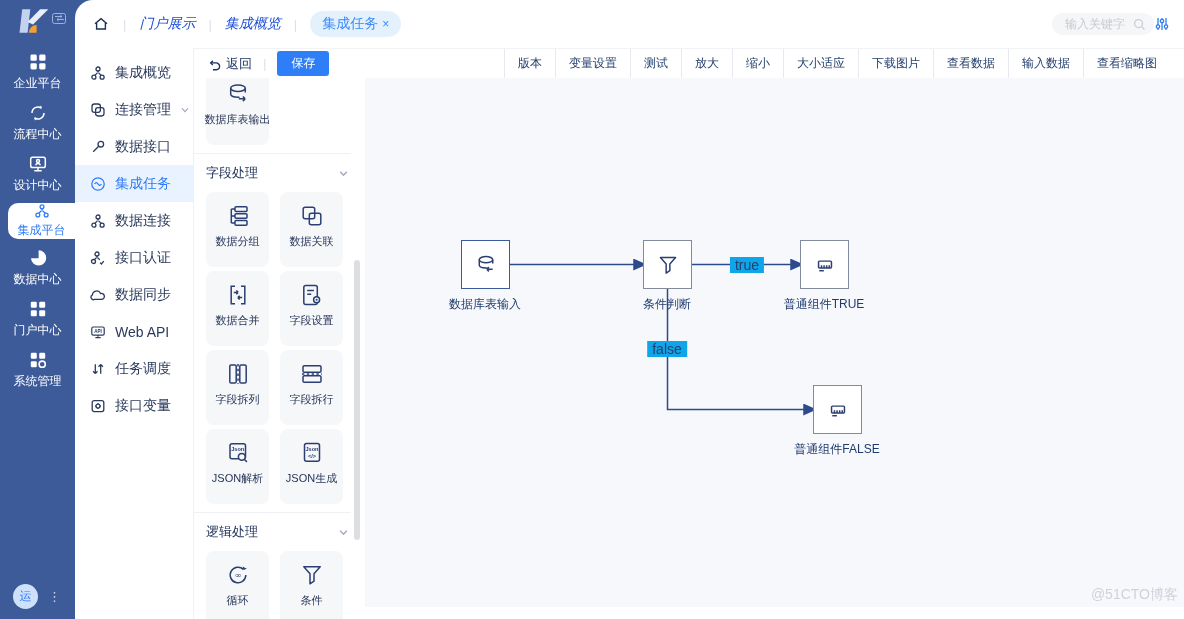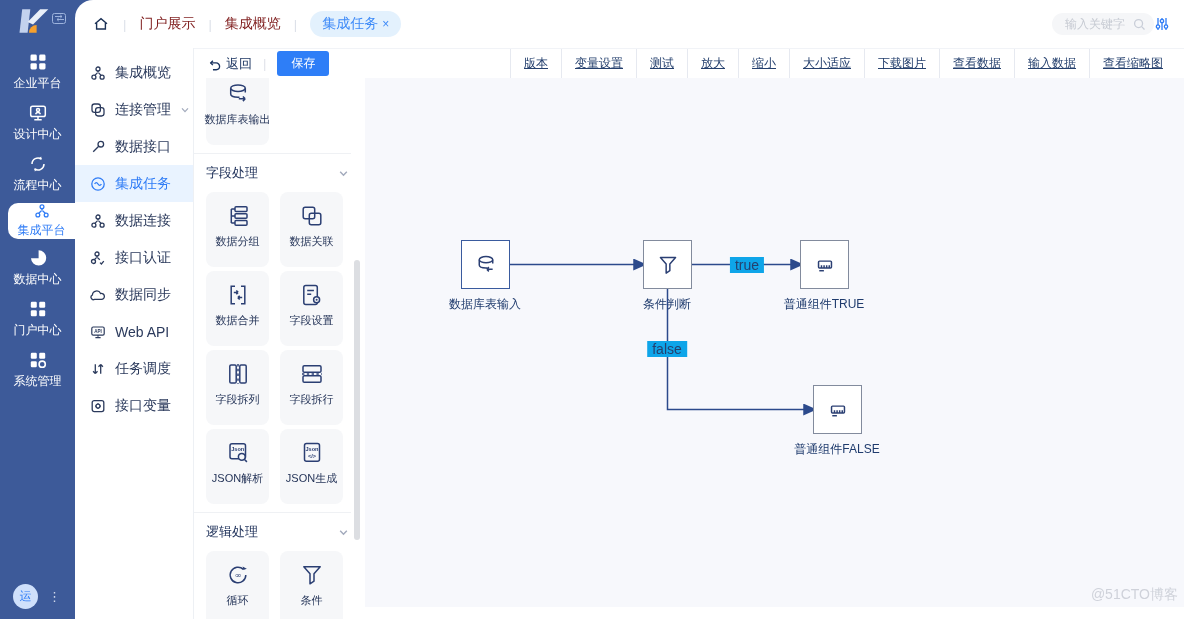--- a/index.html
+++ b/index.html
@@ -23,49 +23,49 @@
           display:flex;align-items:center;justify-content:center;cursor:pointer;}
   .more-dots{color:#cdd6ea;font-size:13px;letter-spacing:1px;cursor:pointer;}
 
   
   .main{position:absolute;left:75px;top:0;right:0;bottom:0;background:#fff;
         border-top-left-radius:18px;overflow:hidden;}
 
   
   .navbar{height:48px;display:flex;align-items:center;padding:0 14px 0 17px;}
   .crumb-sep{color:#dde1e9;margin:0 13px;font-size:13px;}
-  .crumb{font-size:14px;color:#7f1d1d;cursor:pointer;white-space:nowrap;}
+  .crumb{font-size:14px;color:#1d4ed8;cursor:pointer;white-space:nowrap;font-style:italic;}
   .tab-pill{display:flex;align-items:center;gap:4px;background:#e3f1fd;color:#3d8af8;border-radius:14px;
             padding:4px 12px;font-size:14px;cursor:pointer;white-space:nowrap;}
   .tab-close{font-size:12px;cursor:pointer;line-height:1;}
   .nav-right{margin-left:auto;display:flex;align-items:center;}
   .search-pill{display:flex;align-items:center;width:102px;height:22px;background:#f5f6f8;border-radius:11px;
                padding:0 8px 0 11px;}
   .search-pill input{border:none;outline:none;background:transparent;width:70px;font-size:12px;color:#555;
                      font-family:"Liberation Sans","DejaVu Sans",sans-serif;}
   .search-pill input::placeholder{color:#c6cad2;}
 
   
   .content{display:flex;height:calc(100% - 48px);}
   .sidebar2{width:119px;flex-shrink:0;border-right:1px solid #edf0f4;padding-top:6px;}
   .s-item{height:37px;display:flex;align-items:center;padding-left:15px;gap:9px;font-size:14px;
           color:#2b3a5c;cursor:pointer;white-space:nowrap;}
   .s-item svg{flex-shrink:0;}
   .s-item.active{background:#e9f3ff;color:#2f7cf6;}
   .s-chevron{margin-left:auto;margin-right:9px;}
 
   .right-col{flex:1;display:flex;flex-direction:column;min-width:0;}
-  .toolbar-row{height:30px;display:flex;align-items:stretch;border-top:1px solid #f1f3f7;padding-right:8px;}
+  .toolbar-row{height:30px;display:flex;align-items:stretch;border-top:1px solid #f1f3f7;padding-right:14px;}
   .editor-left{width:171px;flex-shrink:0;display:flex;align-items:center;padding-left:13px;}
   .back-btn{display:flex;align-items:center;gap:5px;font-size:13px;color:#17315e;cursor:pointer;}
   .tb-div{color:#e0e3ea;margin:0 11px;font-size:13px;}
   .save-btn{background:#2e7ef7;color:#fff;font-size:12px;padding:4px 14px;border-radius:3px;cursor:pointer;}
   .tb-spacer{flex:1;}
   .tb-btn{display:flex;align-items:center;padding:0 13px;font-size:12px;color:#25406e;
-          border-left:1px solid #e6e9f0;cursor:pointer;white-space:nowrap;text-decoration:underline;}
+          border-left:1px solid #e6e9f0;cursor:pointer;white-space:nowrap;}
 
   .work-row{flex:1;display:flex;min-height:0;}
 
   
   .palette{width:171px;flex-shrink:0;position:relative;overflow:hidden;background:#fff;}
   .palette-scroll{padding-left:12px;margin-top:-8px;}
   .pcard{width:63px;height:75px;background:#f6f7f9;border-radius:8px;display:flex;flex-direction:column;
          align-items:center;padding-top:11px;cursor:grab;}
   .pcard .plabel{font-size:11px;color:#1f2f54;margin-top:5px;white-space:nowrap;}
   .pdivider{border-top:1px solid #eff1f4;margin:8px 14px 0 -12px;padding-left:12px;}
@@ -114,34 +114,34 @@
         <svg width="20" height="20" viewBox="0 0 20 20">
           <rect x="2.5" y="2.5" width="6.3" height="6.3" rx="1.4" fill="currentColor"></rect>
           <rect x="11.2" y="2.5" width="6.3" height="6.3" rx="1.4" fill="currentColor"></rect>
           <rect x="2.5" y="11.2" width="6.3" height="6.3" rx="1.4" fill="currentColor"></rect>
           <rect x="11.2" y="11.2" width="6.3" height="6.3" rx="1.4" fill="currentColor"></rect>
         </svg>
         <span>企业平台</span>
       </div>
       <div class="rail-item">
         <svg width="20" height="20" viewBox="0 0 20 20" fill="none" stroke="currentColor" stroke-width="1.5">
+          <path d="M16 10a6 6 0 0 1-9.5 4.9M4 10a6 6 0 0 1 9.5-4.9"></path>
+          <path d="M6.8 17.6l-.3-3.2 3.1.5z" fill="currentColor" stroke="none"></path>
+          <path d="M13.2 2.4l.3 3.2-3.1-.5z" fill="currentColor" stroke="none"></path>
+        </svg>
+        <span>流程中心</span>
+      </div>
+      <div class="rail-item">
+        <svg width="20" height="20" viewBox="0 0 20 20" fill="none" stroke="currentColor" stroke-width="1.5">
           <rect x="2.7" y="3.2" width="14.6" height="10.4" rx="1.8"></rect>
           <circle cx="10" cy="7" r="1.5"></circle>
           <path d="M7.6 11.2a2.5 2.5 0 0 1 4.8 0"></path>
           <path d="M10 13.6v2.6M6.3 16.8h7.4"></path>
         </svg>
         <span>设计中心</span>
-      </div>
-      <div class="rail-item">
-        <svg width="20" height="20" viewBox="0 0 20 20" fill="none" stroke="currentColor" stroke-width="1.5">
-          <path d="M16 10a6 6 0 0 1-9.5 4.9M4 10a6 6 0 0 1 9.5-4.9"></path>
-          <path d="M6.8 17.6l-.3-3.2 3.1.5z" fill="currentColor" stroke="none"></path>
-          <path d="M13.2 2.4l.3 3.2-3.1-.5z" fill="currentColor" stroke="none"></path>
-        </svg>
-        <span>流程中心</span>
       </div>
       <div class="rail-item active">
         <svg width="20" height="20" viewBox="0 0 20 20" fill="none" stroke="currentColor" stroke-width="1.6">
           <circle cx="10" cy="4.8" r="2.4"></circle>
           <circle cx="4.8" cy="15" r="2.4"></circle>
           <circle cx="15.2" cy="15" r="2.4"></circle>
           <path d="M10 7.2v2.2M9.3 9.8 5.9 12.9M10.7 9.8l3.4 3.1"></path>
         </svg>
         <span>集成平台</span>
       </div>

